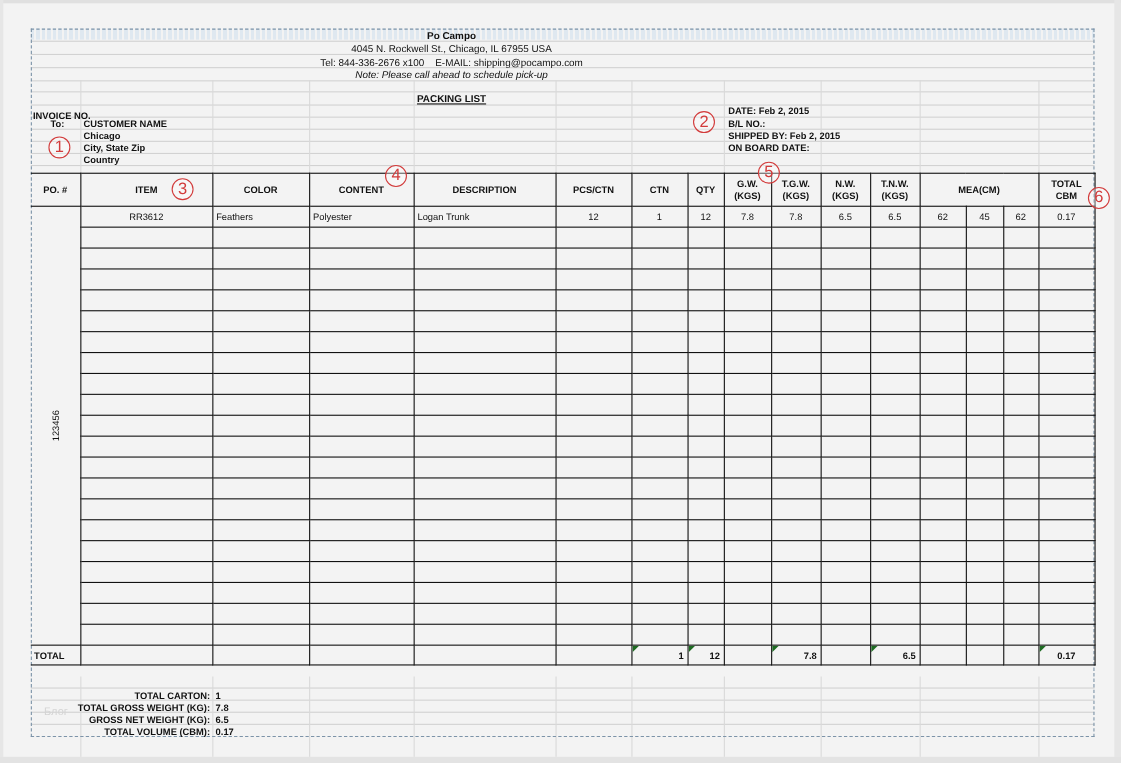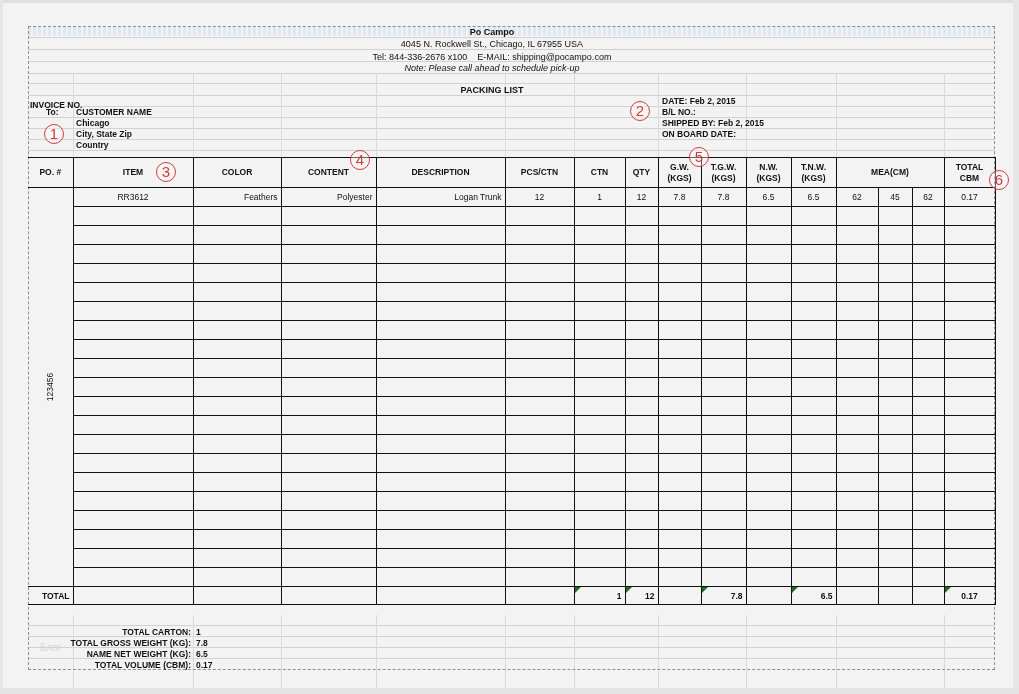--- a/index.html
+++ b/index.html
@@ -16,43 +16,43 @@
   .frame-right { position:absolute; left:1013px; top:0; width:6px; height:694px; background:#e6e6e6; }
 
   .page { position:absolute; left:28px; top:26px; width:967px; height:644px;
     border:1px dashed #7c93a8; box-sizing:border-box; }
   .page-top-band { position:absolute; left:28px; top:26px; width:967px; height:10px;
     background: repeating-linear-gradient(90deg, #dfe8f0 0 3px, #f3f3f3 3px 5px); }
 
   .gridline-h { position:absolute; left:28px; width:967px; height:1px; background:#d2d2d2; }
   .gridline-v { position:absolute; width:1px; background:#d9d9d9; }
 
-  .center-text { position:absolute; left:28px; width:928px; text-align:center; font-size:9px; }
+  .center-text { position:absolute; left:28px; width:765px; text-align:center; font-size:9px; }
   .bold { font-weight:bold; }
   .italic { font-style:italic; }
-  .underline { }
+  .underline { text-decoration:underline; }
 
   .lbl { position:absolute; font-size:8.5px; font-weight:bold; white-space:nowrap; }
 
   table.pl {
     position:absolute; left:28px; top:157px;
     border-collapse:collapse; table-layout:fixed;
     font-size:8.5px;
   }
   table.pl td, table.pl th {
     border:1px solid #111; padding:0 3px; height:19px; box-sizing:border-box;
     overflow:hidden; white-space:nowrap;
   }
   table.pl th { font-weight:bold; text-align:center; height:30px; line-height:11px; font-size:8.5px; }
   table.pl th.po { border-left:none; }
   table.pl td.po-cell { border-left:none; text-align:center; vertical-align:middle; position:relative; }
   .vert { display:inline-block; transform:rotate(-90deg); font-size:8.5px; white-space:nowrap; }
   .c { text-align:center; }
   .r { text-align:right; }
-  .l { text-align:right; }
+  .l { text-align:left; }
   .small-hdr { font-size:7.5px; }
   tr.total-row td { font-weight:bold; height:18px; }
   td.mark { position:relative; }
   td.mark::before { content:""; position:absolute; left:0; top:0; width:0; height:0;
     border-top:6px solid #1e6b22; border-right:6px solid transparent; }
 
   .circle {
     position:absolute; width:20px; height:20px; border-radius:50%;
     border:1.3px solid #d23b3b; color:#d23b3b; box-sizing:border-box;
     font-size:15px; line-height:18px; text-align:center;
@@ -544,21 +544,21 @@
     <td></td>
     <td class="c mark">0.17</td>
   </tr>
 </tbody>
   </table>
 
 <div class="sum-label" style="top:627px">TOTAL CARTON:</div>
 <div class="sum-val" style="top:627px">1</div>
 <div class="sum-label" style="top:638px">TOTAL GROSS WEIGHT (KG):</div>
 <div class="sum-val" style="top:638px">7.8</div>
-<div class="sum-label" style="top:649px">NAME NET WEIGHT (KG):</div>
+<div class="sum-label" style="top:649px">GROSS NET WEIGHT (KG):</div>
 <div class="sum-val" style="top:649px">6.5</div>
 <div class="sum-label" style="top:660px">TOTAL VOLUME (CBM):</div>
 <div class="sum-val" style="top:660px">0.17</div>
 
 <div class="ghost">Блог</div>
 
 <div class="circle" style="left:44px;top:124px">1</div>
 <div class="circle" style="left:630px;top:101px">2</div>
 <div class="circle" style="left:156px;top:162px">3</div>
 <div class="circle" style="left:350px;top:150px">4</div>

